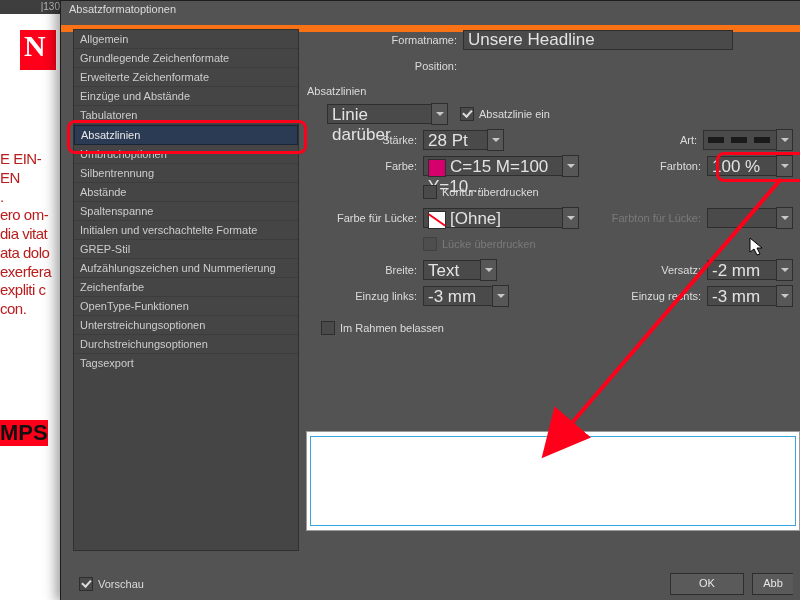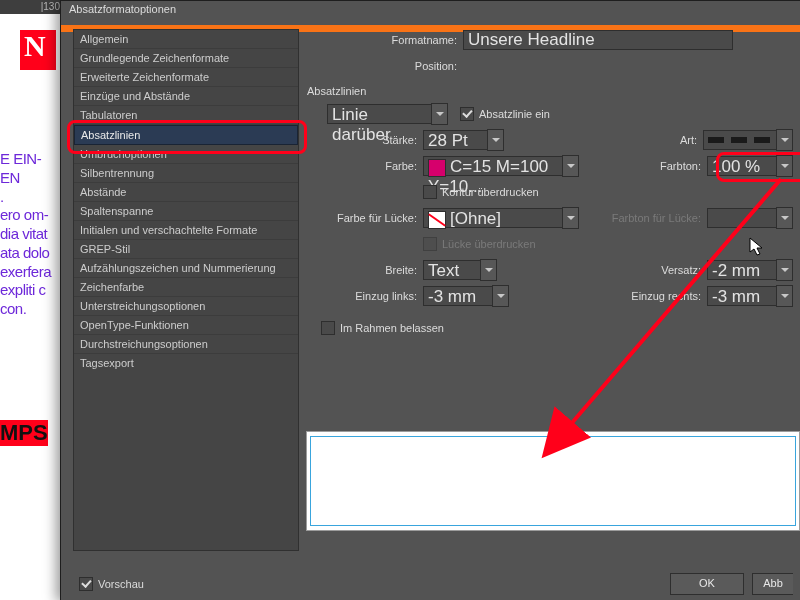--- a/index.html
+++ b/index.html
@@ -1,19 +1,19 @@
 <!DOCTYPE html>
 <html><head>
 <meta charset="utf-8">
 <style>
   html,body{margin:0;padding:0;width:800px;height:600px;overflow:hidden;font-family:"Segoe UI",Tahoma,sans-serif;font-size:11px;background:#eee;}
   
   #backdrop{position:absolute;left:0;top:0;width:800px;height:600px;background:#fff;}
   #ruler{position:absolute;left:0;top:0;width:60px;height:14px;background:#3e3e3e;color:#bbb;font-size:10px;line-height:14px;text-align:right;padding-right:4px;}
-  #docText{position:absolute;left:0;top:150px;width:80px;color:#6d28d9;font-size:15px;line-height:1.25;letter-spacing:-0.5px;}
+  #docText{position:absolute;left:0;top:150px;width:80px;color:#b91c1c;font-size:15px;line-height:1.25;letter-spacing:-0.5px;}
   #docText div{white-space:nowrap;}
   #docBigN{position:absolute;left:20px;top:30px;background:#ff001a;width:36px;height:40px;}
   #docBigN svg{display:block;}
   #docJmp{position:absolute;left:0;top:420px;font-weight:800;font-size:22px;color:#111;background:linear-gradient(#ff001a,#ff001a);}
   #docJmp span{background:#ff001a;}
 
   
   #dialog{position:absolute;left:60px;top:0;width:740px;height:600px;background:#535353;color:#dcdcdc;border:1px solid #1e1e1e;box-shadow:-4px 0 12px rgba(0,0,0,.4);}
   #titlebar{height:20px;background:#535353;border-bottom:7px solid #f97316;padding:2px 8px;font-size:11px;}
 
@@ -98,22 +98,22 @@
       <div class="cat">Tabulatoren</div>
       <div class="cat selected">Absatzlinien</div>
       <div class="cat">Umbruchoptionen</div>
       <div class="cat">Silbentrennung</div>
       <div class="cat">Abstände</div>
       <div class="cat">Spaltenspanne</div>
       <div class="cat">Initialen und verschachtelte Formate</div>
       <div class="cat">GREP-Stil</div>
       <div class="cat">Aufzählungszeichen und Nummerierung</div>
       <div class="cat">Zeichenfarbe</div>
+      <div class="cat">OpenType-Funktionen</div>
       <div class="cat">Unterstreichungsoptionen</div>
-      <div class="cat">OpenType-Funktionen</div>
       <div class="cat">Durchstreichungsoptionen</div>
       <div class="cat">Tagsexport</div>
     </div>
 
   <div id="panel">
 
     <div class="row" style="margin-left:40px;">
       <span class="lab">Formatname:</span>
       <input class="field" style="width: 260px;" value="Unsere Headline">
     </div>

